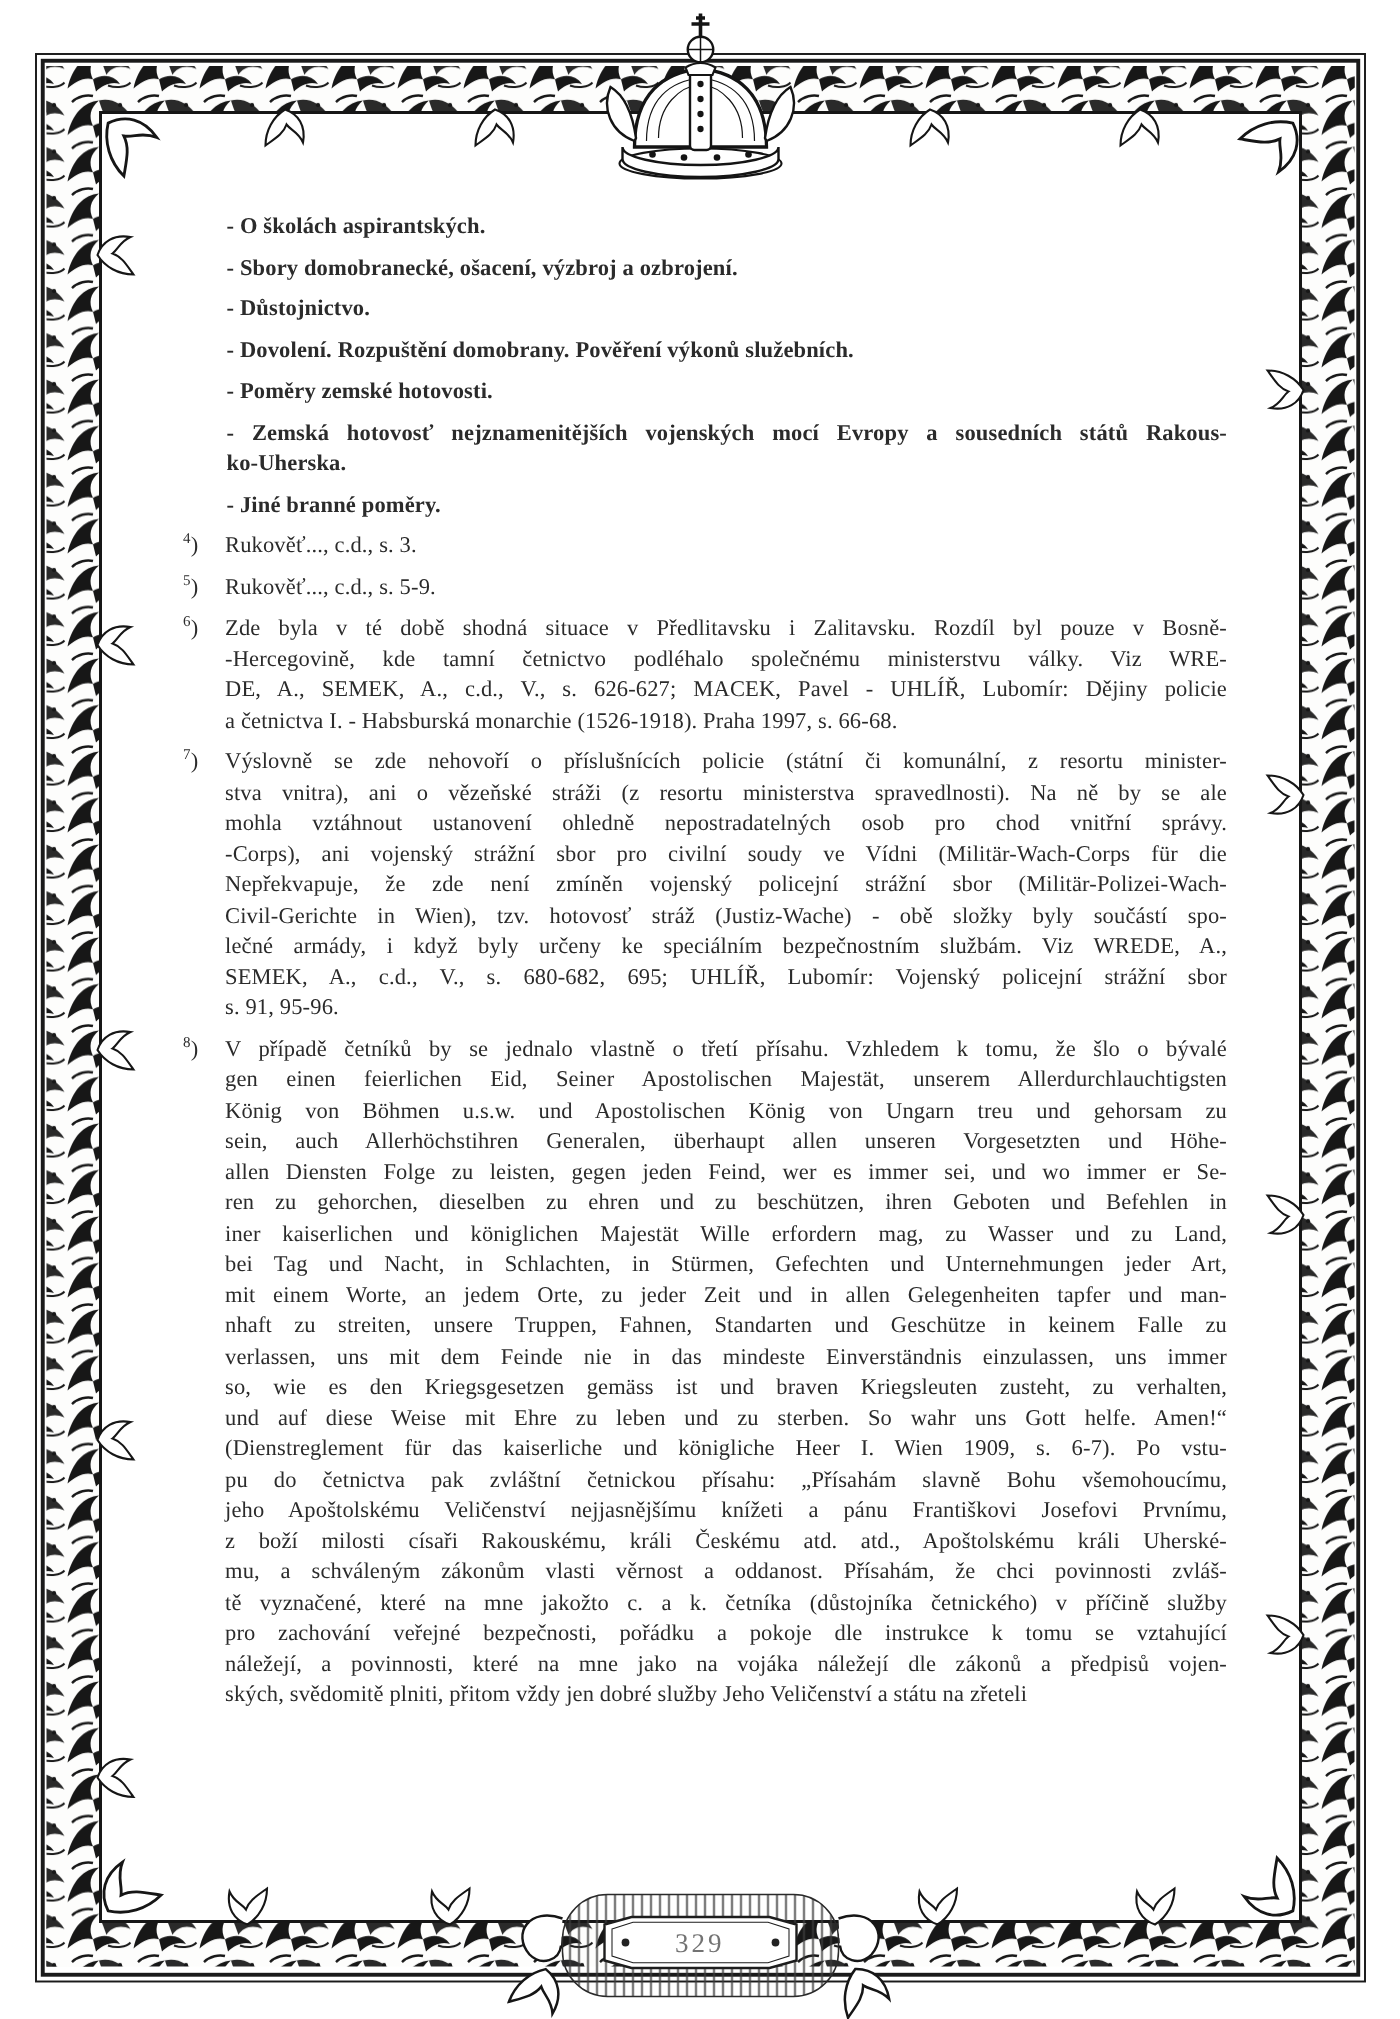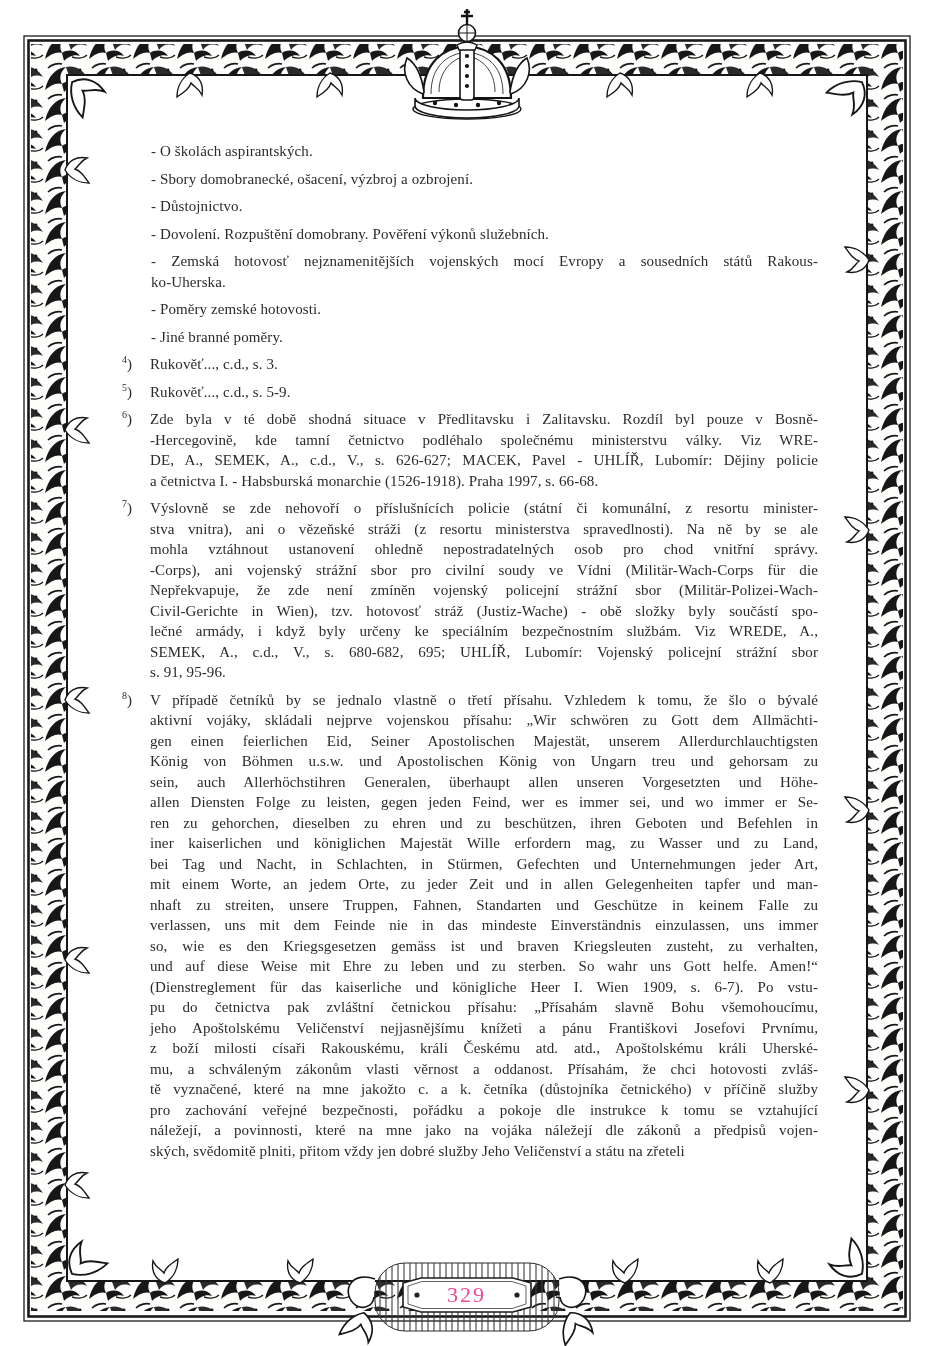--- a/index.html
+++ b/index.html
@@ -6,30 +6,30 @@
   .sheet {
     position:relative; width:933px; height:1346px; background:#ffffff;
     font-family:"Liberation Serif","DejaVu Serif",serif; color:#2b2b2b;
     overflow:hidden;
   }
   .frame { position:absolute; left:0; top:0; }
   .content {
     position:absolute; left:122px; top:141px; width:696px;
     font-size:15px; line-height:20.5px; letter-spacing:0.1px;
   }
-  .list { margin-left:29px; }
+  .list { margin-left:29px;font-weight:bold; }
   .li { margin-bottom:7px; }
   .ln  { text-align:justify; text-align-last:justify; }
   .ln.last { text-align:justify; text-align-last:auto; }
   .fn { position:relative; padding-left:28px; margin-bottom:7px; }
   .fnm { position:absolute; left:0; top:0; font-size:15px; white-space:nowrap; }
   .fnm sup { font-size:10px; line-height:0; }
   .pagenum {
     position:absolute; left:0; right:0; top:1282px; text-align:center;
-    font-size:22px; line-height:26px; letter-spacing:2px; color:#ec4899;
+    font-size:18px; line-height:26px; letter-spacing:2px; color:#737373;
   }
 </style>
 </head>
 <body>
 
 <div class="sheet">
 
   <svg class="frame" width="933" height="1346" viewBox="0 0 933 1346">
     <defs>
       <pattern id="acanthus" width="44" height="31" patternUnits="userSpaceOnUse">
@@ -128,25 +128,25 @@
       <div class="li">
         <div class="ln last">- Sbory domobranecké, ošacení, výzbroj a ozbrojení.</div>
       </div>
       <div class="li">
         <div class="ln last">- Důstojnictvo.</div>
       </div>
       <div class="li">
         <div class="ln last">- Dovolení. Rozpuštění domobrany. Pověření výkonů služebních.</div>
       </div>
       <div class="li">
+        <div class="ln last">- Poměry zemské hotovosti.</div>
+      </div>
+      <div class="li">
         <div class="ln">- Zemská hotovosť nejznamenitějších vojenských mocí Evropy a sousedních států Rakous-</div>
         <div class="ln last">ko-Uherska.</div>
-      </div>
-      <div class="li">
-        <div class="ln last">- Poměry zemské hotovosti.</div>
       </div>
       <div class="li">
         <div class="ln last">- Jiné branné poměry.</div>
       </div>
     </div>
 
     <div class="fn">
       <span class="fnm"><sup>4</sup><span>)</span></span>
       <div class="ln last">Rukověť..., c.d., s. 3.</div>
     </div>
@@ -173,38 +173,37 @@
       <div class="ln">Nepřekvapuje, že zde není zmíněn vojenský policejní strážní sbor (Militär-Polizei-Wach-</div>
       <div class="ln">Civil-Gerichte in Wien), tzv. hotovosť stráž (Justiz-Wache) - obě složky byly součástí spo-</div>
       <div class="ln">lečné armády, i když byly určeny ke speciálním bezpečnostním službám. Viz WREDE, A.,</div>
       <div class="ln">SEMEK, A., c.d., V., s. 680-682, 695; UHLÍŘ, Lubomír: Vojenský policejní strážní sbor</div>
       <div class="ln last">s. 91, 95-96.</div>
     </div>
 
     <div class="fn">
       <span class="fnm"><sup>8</sup><span>)</span></span>
       <div class="ln">V případě četníků by se jednalo vlastně o třetí přísahu. Vzhledem k tomu, že šlo o bývalé</div>
-      <div class="ln">aktivní vojáky, skládali nejprve vojenskou přísahu: „Wir schwören zu Gott dem Allmächti-</div>
       <div class="ln">gen einen feierlichen Eid, Seiner Apostolischen Majestät, unserem Allerdurchlauchtigsten</div>
       <div class="ln">König von Böhmen u.s.w. und Apostolischen König von Ungarn treu und gehorsam zu</div>
       <div class="ln">sein, auch Allerhöchstihren Generalen, überhaupt allen unseren Vorgesetzten und Höhe-</div>
       <div class="ln">allen Diensten Folge zu leisten, gegen jeden Feind, wer es immer sei, und wo immer er Se-</div>
       <div class="ln">ren zu gehorchen, dieselben zu ehren und zu beschützen, ihren Geboten und Befehlen in</div>
       <div class="ln">iner kaiserlichen und königlichen Majestät Wille erfordern mag, zu Wasser und zu Land,</div>
       <div class="ln">bei Tag und Nacht, in Schlachten, in Stürmen, Gefechten und Unternehmungen jeder Art,</div>
       <div class="ln">mit einem Worte, an jedem Orte, zu jeder Zeit und in allen Gelegenheiten tapfer und man-</div>
       <div class="ln">nhaft zu streiten, unsere Truppen, Fahnen, Standarten und Geschütze in keinem Falle zu</div>
       <div class="ln">verlassen, uns mit dem Feinde nie in das mindeste Einverständnis einzulassen, uns immer</div>
       <div class="ln">so, wie es den Kriegsgesetzen gemäss ist und braven Kriegsleuten zusteht, zu verhalten,</div>
       <div class="ln">und auf diese Weise mit Ehre zu leben und zu sterben. So wahr uns Gott helfe. Amen!“</div>
       <div class="ln">(Dienstreglement für das kaiserliche und königliche Heer I. Wien 1909, s. 6-7). Po vstu-</div>
       <div class="ln">pu do četnictva pak zvláštní četnickou přísahu: „Přísahám slavně Bohu všemohoucímu,</div>
       <div class="ln">jeho Apoštolskému Veličenství nejjasnějšímu knížeti a pánu Františkovi Josefovi Prvnímu,</div>
       <div class="ln">z boží milosti císaři Rakouskému, králi Českému atd. atd., Apoštolskému králi Uherské-</div>
-      <div class="ln">mu, a schváleným zákonům vlasti věrnost a oddanost. Přísahám, že chci hotovosti zvláš-</div>
+      <div class="ln">mu, a schváleným zákonům vlasti věrnost a oddanost. Přísahám, že chci povinnosti zvláš-</div>
       <div class="ln">tě vyznačené, které na mne jakožto c. a k. četníka (důstojníka četnického) v příčině služby</div>
       <div class="ln">pro zachování veřejné bezpečnosti, pořádku a pokoje dle instrukce k tomu se vztahující</div>
       <div class="ln">náležejí, a povinnosti, které na mne jako na vojáka náležejí dle zákonů a předpisů vojen-</div>
       <div class="ln last">ských, svědomitě plniti, přitom vždy jen dobré služby Jeho Veličenství a státu na zřeteli</div>
     </div>
   </div>
 
   <div class="pagenum">329</div>
 </div>
 

